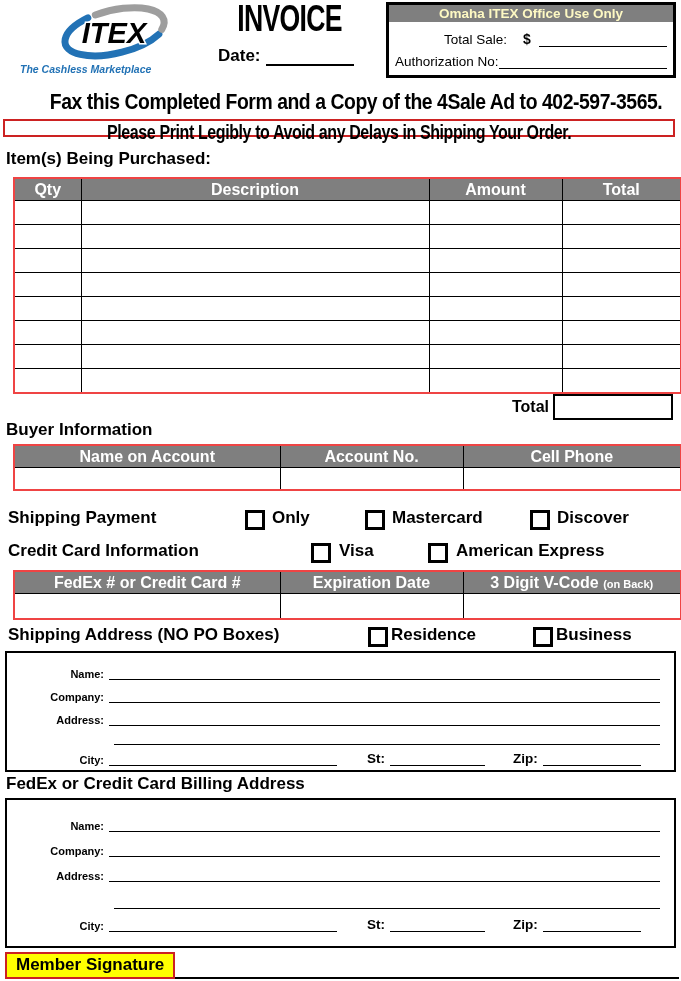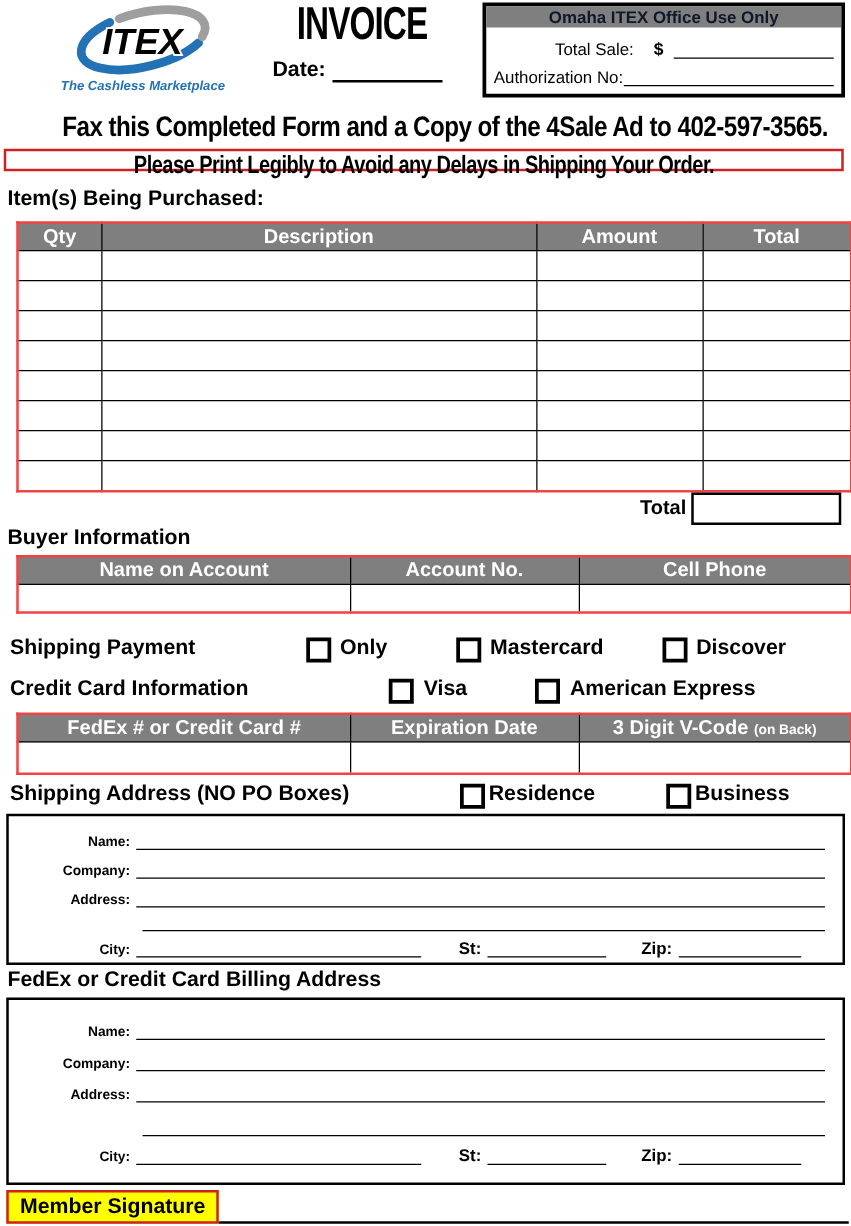--- a/index.html
+++ b/index.html
@@ -6,30 +6,30 @@
   .page {
     position:relative; width:681px; height:981px; background:#fff;
     font-family:"Liberation Sans", sans-serif; color:#000; overflow:hidden;
   }
   .condensed {
     display:inline-block; font-weight:bold; letter-spacing:-0.5px;
     transform-origin:center; white-space:nowrap;
   }
   
   .logo-wrap { position:absolute; left:34px; top:2px; width:160px; }
-  .tagline { position:absolute; left:20px; top:63px; width:160px; text-align:right;
+  .tagline { position:absolute; left:20px; top:63px; width:160px; text-align:left;
     color:#2272b5; font-style:italic; font-weight:bold; font-size:10.5px; }
   .invoice-title { position:absolute; left:205px; top:-2px; width:170px; text-align:center; }
   .invoice-title span { font-size:37px; transform:scaleX(0.72); letter-spacing:-1px; }
   .date-row { position:absolute; left:218px; top:46px; display:flex; align-items:flex-end; }
   .date-label { font-weight:bold; font-size:17px; }
   .date-line { width:88px; border-bottom:2px solid #000; height:17px; margin-left:5px; }
   .office-box { position:absolute; left:386px; top:2px; width:290px; height:76px;
     border:3px solid #000; box-sizing:border-box; }
-  .office-title { background:#7f7f7f; color:#0f172a; font-weight:bold; font-size:13.5px;
+  .office-title { background:#7f7f7f; color:#fef9c3; font-weight:bold; font-size:13.5px;
     text-align:center; height:17px; line-height:17px; }
   .office-row { display:flex; align-items:flex-end; padding:0 6px; }
   .office-row.auth { margin-top:6px; }
   .office-row.sale { margin-top:9px; }
   .office-label { font-size:13.5px; }
   .office-label.right { width:112px; text-align:right; }
   .office-line { border-bottom:1.6px solid #000; height:15px; }
   .auth-line { flex:1; }
   .dollar { font-weight:bold; font-size:14px; margin-left:16px; }
   .sale-line { width:128px; margin-left:8px; }

